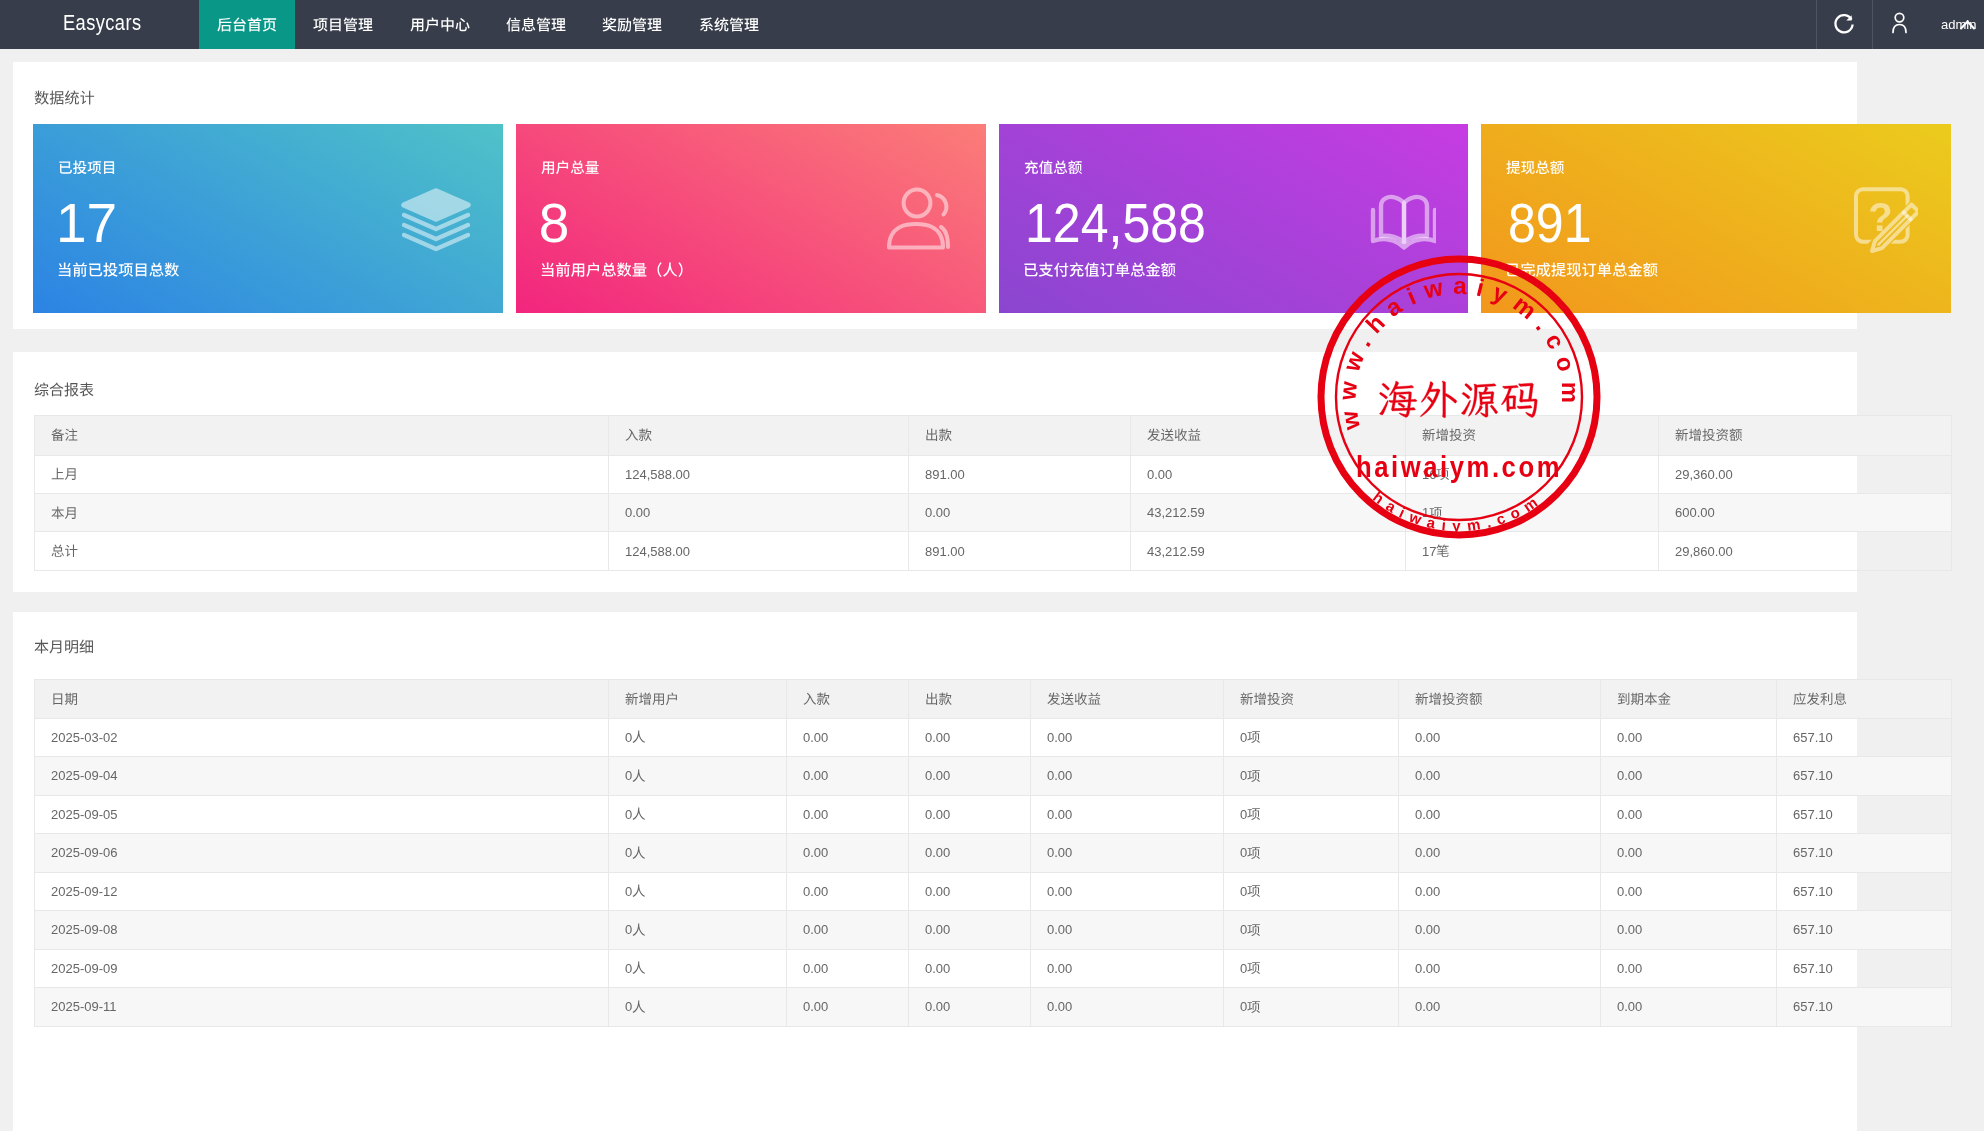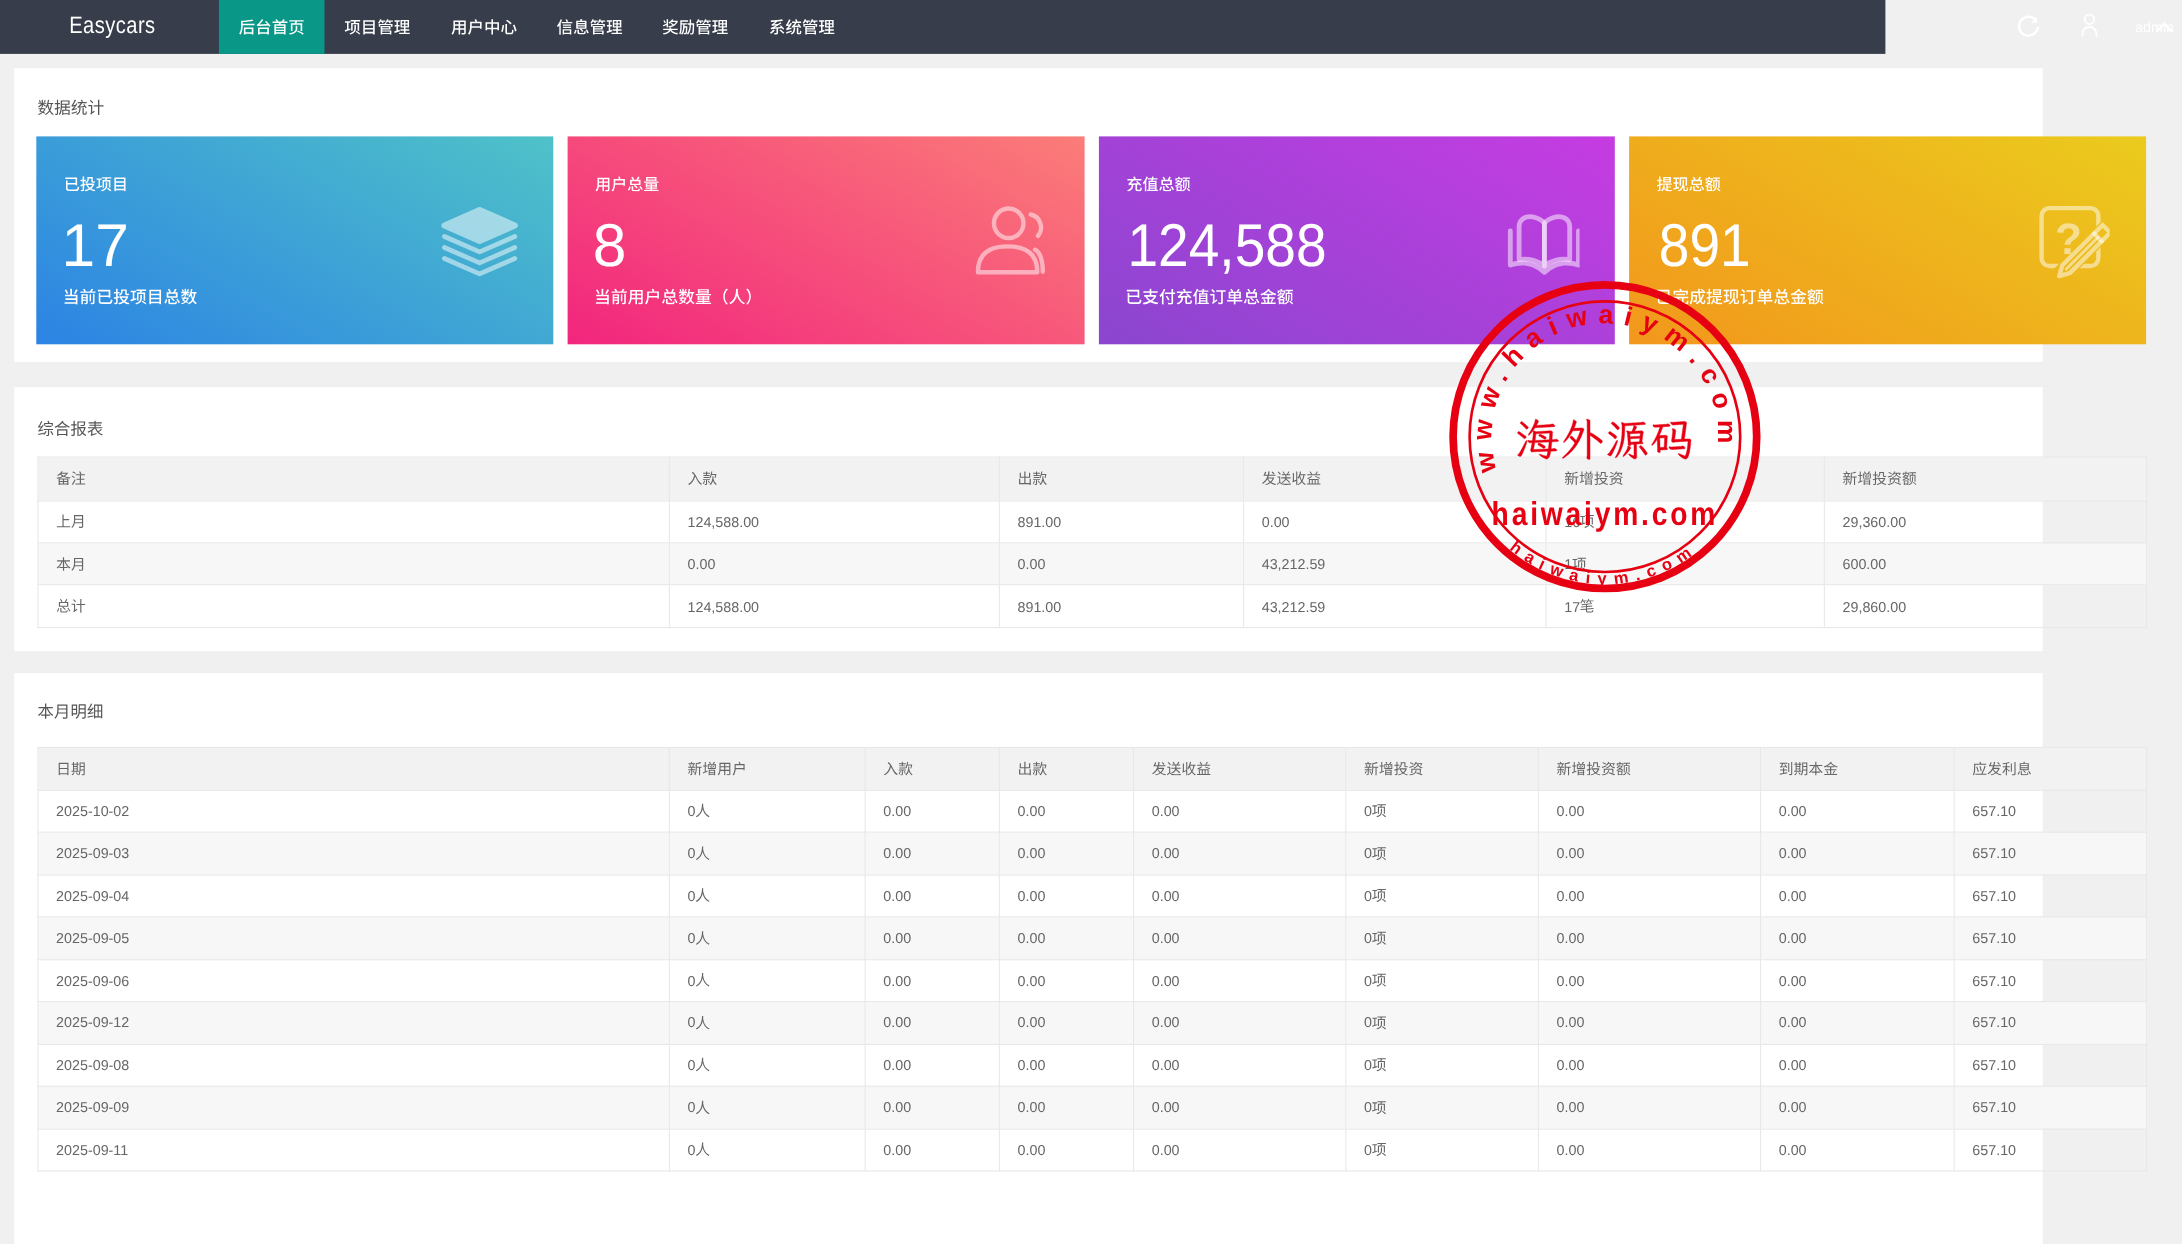--- a/index.html
+++ b/index.html
@@ -1,17 +1,17 @@
 <!DOCTYPE html>
 <html><head><meta charset="utf-8"><style>
 *{margin:0;padding:0;box-sizing:border-box}
 html,body{width:1984px;height:1131px;overflow:hidden;background:#f0f0f1;
 font-family:"Liberation Sans",sans-serif;position:relative}
 svg{display:inline-block}
-.nav{position:absolute;left:0;top:0;width:1714px;height:49px;background:#373d4a}
+.nav{position:absolute;left:0;top:0;width:1984px;height:49px;background:#373d4a}
 .logo{position:absolute;left:2.5px;top:0;width:199px;height:49px;display:flex;align-items:center;justify-content:center}
 .logo span{color:#fff;font-size:21.5px;transform:scaleX(.85);letter-spacing:0.5px;position:relative;top:-1px}
 .menu{position:absolute;left:199px;top:0;height:49px;display:flex}
 .mi{width:96.3px;height:49px;display:flex;align-items:center;justify-content:center}
 .mi.active{background:#099788}
 .vsep{position:absolute;top:0;width:1px;height:49px;background:rgba(255,255,255,.12)}
 .admin{position:absolute;left:1941px;top:0;line-height:50px;color:#fff;font-size:13px}
 .panel{position:absolute;left:13px;width:1844px;background:#fff}
 .ptitle{position:absolute;left:21px}
 .cards{position:absolute;left:20px;top:62px;width:1918px;display:flex;gap:13px}
@@ -486,36 +486,21 @@
               <use href="#g91D1" x="3000"></use>
             </svg></th>
           <th><svg class="zt" width="54.0" height="13.5" viewBox="0 0 4000 1000">
               <use href="#g5E94" x="0"></use>
               <use href="#g53D1" x="1000"></use>
               <use href="#g5229" x="2000"></use>
               <use href="#g606F" x="3000"></use>
             </svg></th>
         </tr>
         <tr>
-          <td>2025-10-02</td>
-          <td>0<svg class="zt" width="13.5" height="13.5" viewBox="0 0 1000 1000">
-              <use href="#g4EBA" x="0"></use>
-            </svg></td>
-          <td>0.00</td>
-          <td>0.00</td>
-          <td>0.00</td>
-          <td>0<svg class="zt" width="13.5" height="13.5" viewBox="0 0 1000 1000">
-              <use href="#g9879" x="0"></use>
-            </svg></td>
-          <td>0.00</td>
-          <td>0.00</td>
-          <td>657.10</td>
-        </tr>
-        <tr>
-          <td>2025-09-03</td>
+          <td>2025-03-02</td>
           <td>0<svg class="zt" width="13.5" height="13.5" viewBox="0 0 1000 1000">
               <use href="#g4EBA" x="0"></use>
             </svg></td>
           <td>0.00</td>
           <td>0.00</td>
           <td>0.00</td>
           <td>0<svg class="zt" width="13.5" height="13.5" viewBox="0 0 1000 1000">
               <use href="#g9879" x="0"></use>
             </svg></td>
           <td>0.00</td>

